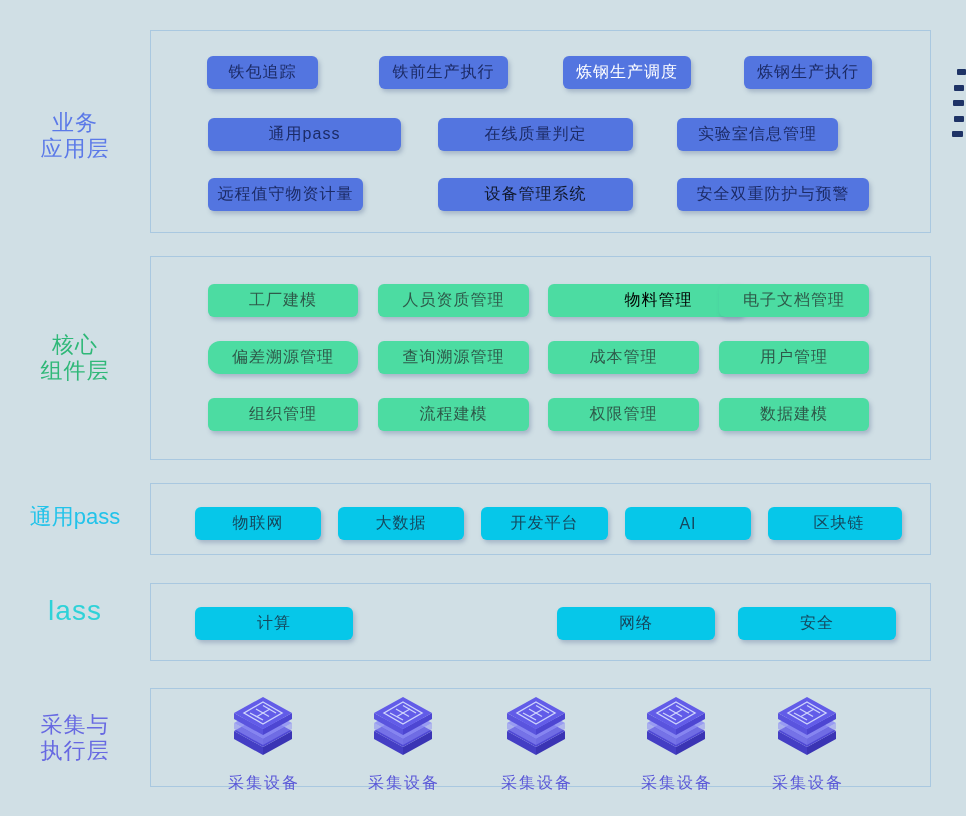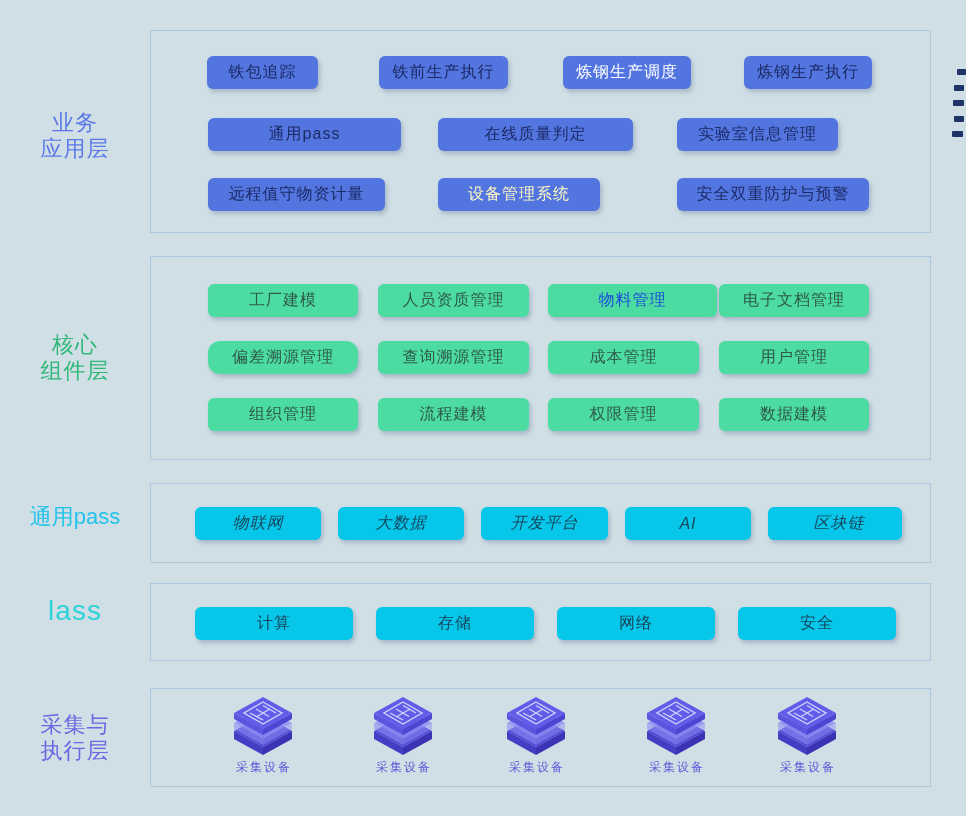--- a/index.html
+++ b/index.html
@@ -8,21 +8,21 @@
     background:#d0dfe5;
     font-family:"Liberation Sans","DejaVu Sans",sans-serif;
   }
   .stage{position:absolute;inset:0;}
   .section{
     position:absolute;left:150px;width:781px;
     border:1px solid #a9c8e0;background:transparent;box-sizing:border-box;
   }
   #sec-business{top:30px;height:203px;}
   #sec-core{top:256px;height:204px;}
-  #sec-paas{top:483px;height:80px;font-style:italic;}
+  #sec-paas{top:483px;height:72px;}
   #sec-iaas{top:583px;height:78px;}
   #sec-collect{top:688px;height:99px;}
   .layer-label{
     position:absolute;left:0;width:150px;text-align:center;
     font-size:22px;line-height:26px;letter-spacing:1px;font-weight:400;
   }
   #lab-business{top:110px;}
   #lab-core{top:332px;}
   #lab-paas{top:504px;letter-spacing:0;}
   #lab-iaas{top:598px;font-size:28px;letter-spacing:1px;}
@@ -31,21 +31,21 @@
     position:absolute;height:33px;border-radius:6px;
     display:flex;align-items:center;justify-content:center;
     font-size:16px;letter-spacing:1px;
     box-shadow:2px 3px 4px rgba(90,110,145,0.35);
     cursor:default;white-space:nowrap;
   }
   .device{
     position:absolute;top:6px;transform:translateX(-50%);
     display:flex;flex-direction:column;align-items:center;width:120px;
   }
-  .device-label{font-size:12px;letter-spacing:2px;margin-top:2px;}
+  .device-label{font-size:16px;letter-spacing:2px;margin-top:16px;}
   .edge-dash{position:absolute;height:6px;border-radius:1px;}
   svg{display:block;}
 </style>
 <style>.c-top{fill:#625ce8} .c-top-left{fill:#5a54de} .c-top-right{fill:#4d46d2}.c-glass{fill:#8f90f4} .c-base-top{fill:#4f48d4} .c-base-left{fill:#443ec4}.c-base-right{fill:#3a34b4} .c-chip{stroke:#cdd3fc}</style></head>
 <body>
 
 <div class="stage">
 
   <div class="layer-label" id="lab-business" style="color: rgb(91, 121, 232);">
       <div>业务</div>
@@ -67,48 +67,47 @@
     </div>
 
   <div class="section" id="sec-business">
       <div class="btn" style="top: 25px; left: 228px; width: 129px; background: rgb(83, 117, 224); color: rgb(28, 43, 102);">铁前生产执行</div>
       <div class="btn" style="top: 25px; left: 56px; width: 111px; background: rgb(83, 117, 224); color: rgb(28, 43, 102);">铁包追踪</div>
       <div class="btn" style="top: 25px; left: 412px; width: 128px; background: rgb(83, 117, 224); color: #ffffff;">炼钢生产调度</div>
       <div class="btn" style="top: 25px; left: 593px; width: 128px; background: rgb(83, 117, 224); color: rgb(28, 43, 102);">炼钢生产执行</div>
       <div class="btn" style="top: 87px; left: 57px; width: 193px; background: rgb(83, 117, 224); color: rgb(28, 43, 102);">通用pass</div>
       <div class="btn" style="top: 87px; left: 287px; width: 195px; background: rgb(83, 117, 224); color: rgb(28, 43, 102);">在线质量判定</div>
       <div class="btn" style="top: 87px; left: 526px; width: 161px; background: rgb(83, 117, 224); color: rgb(28, 43, 102);">实验室信息管理</div>
-      <div class="btn" style="top: 147px; left: 57px; width: 177px; background: rgb(83, 117, 224); color: rgb(28, 43, 102);">远程值守物资计量</div>
-      <div class="btn" style="top: 147px; left: 287px; width: 162px; background: rgb(83, 117, 224); color: #fef9c3;">设备管理系统</div>
+      <div class="btn" style="top: 147px; left: 57px; width: 155px; background: rgb(83, 117, 224); color: rgb(28, 43, 102);">远程值守物资计量</div>
+      <div class="btn" style="top: 147px; left: 287px; width: 195px; background: rgb(83, 117, 224); color: #0f172a;">设备管理系统</div>
       <div class="btn" style="top: 147px; left: 526px; width: 192px; background: rgb(83, 117, 224); color: rgb(28, 43, 102);">安全双重防护与预警</div>
     </div>
   <div class="section" id="sec-core">
       <div class="btn" style="top: 27px; left: 57px; width: 150px; background: rgb(76, 220, 162); color: rgb(46, 90, 74);">工厂建模</div>
       <div class="btn" style="top: 27px; left: 227px; width: 151px; background: rgb(76, 220, 162); color: rgb(46, 90, 74);">人员资质管理</div>
-      <div class="btn" style="top: 27px; left: 397px; width: 169px; background: rgb(76, 220, 162); color: #1d4ed8;">物料管理</div>
+      <div class="btn" style="top: 27px; left: 397px; width: 169px; background: rgb(76, 220, 162); color: #000000; padding-left: 26px;">物料管理</div>
       <div class="btn" style="top: 27px; left: 568px; width: 150px; background: rgb(76, 220, 162); color: rgb(46, 90, 74);">电子文档管理</div>
       <div class="btn" style="top: 84px; left: 57px; width: 150px; background: rgb(76, 220, 162); color: rgb(46, 90, 74); border-radius: 12px;">偏差溯源管理</div>
       <div class="btn" style="top: 84px; left: 227px; width: 151px; background: rgb(76, 220, 162); color: rgb(46, 90, 74);">查询溯源管理</div>
       <div class="btn" style="top: 84px; left: 397px; width: 151px; background: rgb(76, 220, 162); color: rgb(46, 90, 74); font-family: Liberation Mono, monospace;">成本管理</div>
       <div class="btn" style="top: 84px; left: 568px; width: 150px; background: rgb(76, 220, 162); color: rgb(46, 90, 74);">用户管理</div>
       <div class="btn" style="top: 141px; left: 57px; width: 150px; background: rgb(76, 220, 162); color: rgb(46, 90, 74);">组织管理</div>
       <div class="btn" style="top: 141px; left: 227px; width: 151px; background: rgb(76, 220, 162); color: rgb(46, 90, 74);">流程建模</div>
       <div class="btn" style="top: 141px; left: 397px; width: 151px; background: rgb(76, 220, 162); color: rgb(46, 90, 74);">权限管理</div>
       <div class="btn" style="top: 141px; left: 568px; width: 150px; background: rgb(76, 220, 162); color: rgb(46, 90, 74);">数据建模</div>
     </div>
   <div class="section" id="sec-paas">
       <div class="btn" style="top: 23px; left: 44px; width: 126px; background: rgb(6, 199, 233); color: rgb(21, 72, 94);">物联网</div>
       <div class="btn" style="top: 23px; left: 187px; width: 126px; background: rgb(6, 199, 233); color: rgb(21, 72, 94);">大数据</div>
       <div class="btn" style="top: 23px; left: 330px; width: 127px; background: rgb(6, 199, 233); color: rgb(21, 72, 94);">开发平台</div>
       <div class="btn" style="top: 23px; left: 474px; width: 126px; background: rgb(6, 199, 233); color: rgb(21, 72, 94);">AI</div>
       <div class="btn" style="top: 23px; left: 617px; width: 126px; background: rgb(6, 199, 233); color: rgb(21, 72, 94); padding-left: 8px;">区块链</div>
     </div>
   <div class="section" id="sec-iaas">
       <div class="btn" style="top: 23px; left: 44px; width: 158px; background: rgb(6, 199, 233); color: rgb(21, 72, 94);">计算</div>
-      <div class="btn" style="top: 23px; left: 225px; width: 158px; background: rgb(6, 199, 233); color: rgb(21, 72, 94);">存储</div>
       <div class="btn" style="top: 23px; left: 406px; width: 158px; background: rgb(6, 199, 233); color: rgb(21, 72, 94);">网络</div>
       <div class="btn" style="top: 23px; left: 587px; width: 158px; background: rgb(6, 199, 233); color: rgb(21, 72, 94);">安全</div>
     </div>
   <div class="section" id="sec-collect">
       <div class="device" style="left: 113px;">
   <svg width="72" height="62" viewBox="0 0 72 62">
 
     <polygon points="6,36 35,52 35,60 6,44" class="c-base-left"></polygon>
     <polygon points="64,36 35,52 35,60 64,44" class="c-base-right"></polygon>
     <polygon points="35,20 64,36 35,52 6,36" class="c-base-top"></polygon>

